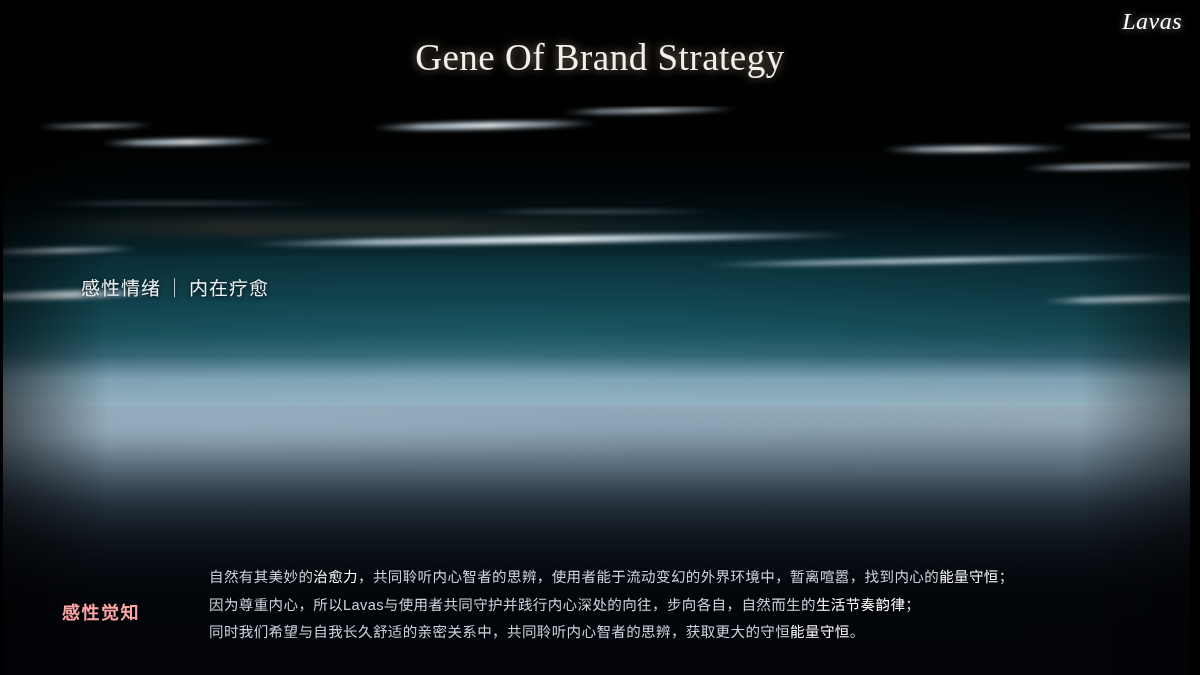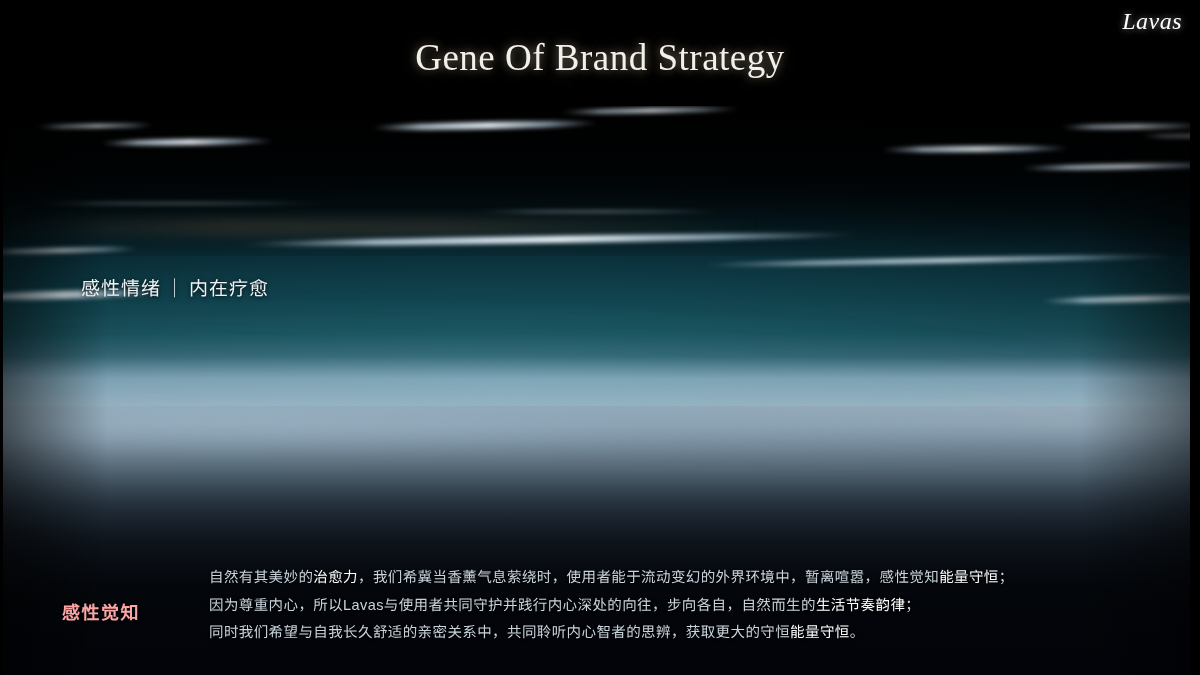--- a/index.html
+++ b/index.html
@@ -299,21 +299,21 @@
 
   <div class="tagline">
     <div class="tagline-row">
       <span>感性情绪</span><span class="sep">｜</span><span>内在疗愈</span>
     </div>
   </div>
 
   <div class="bottom-block">
     <div class="section-label">感性觉知</div>
     <div class="paragraph">
-      <div class="para-line"><span>自然有其美妙的</span><b>治愈力</b><span>，我们希冀当香薰气息萦绕时，使用者能于流动变幻的外界环境中，暂离喧嚣，感性觉知</span><b>能量守恒</b><span>；</span></div>
+      <div class="para-line"><span>自然有其美妙的</span><b>治愈力</b><span>，共同聆听内心智者的思辨，使用者能于流动变幻的外界环境中，暂离喧嚣，找到内心的</span><b>能量守恒</b><span>；</span></div>
       <div class="para-line"><span>因为尊重内心，所以Lavas与使用者共同守护并践行内心深处的向往，步向各自，自然而生的</span><b>生活节奏韵律</b><span>；</span></div>
       <div class="para-line"><span>同时我们希望与自我长久舒适的亲密关系中，共同聆听内心智者的思辨，获取更大的守恒</span><b>能量守恒</b><span>。</span></div>
     </div>
   </div>
 
   <div class="left-edge"></div>
   <div class="right-edge"></div>
 
 </div>
 

